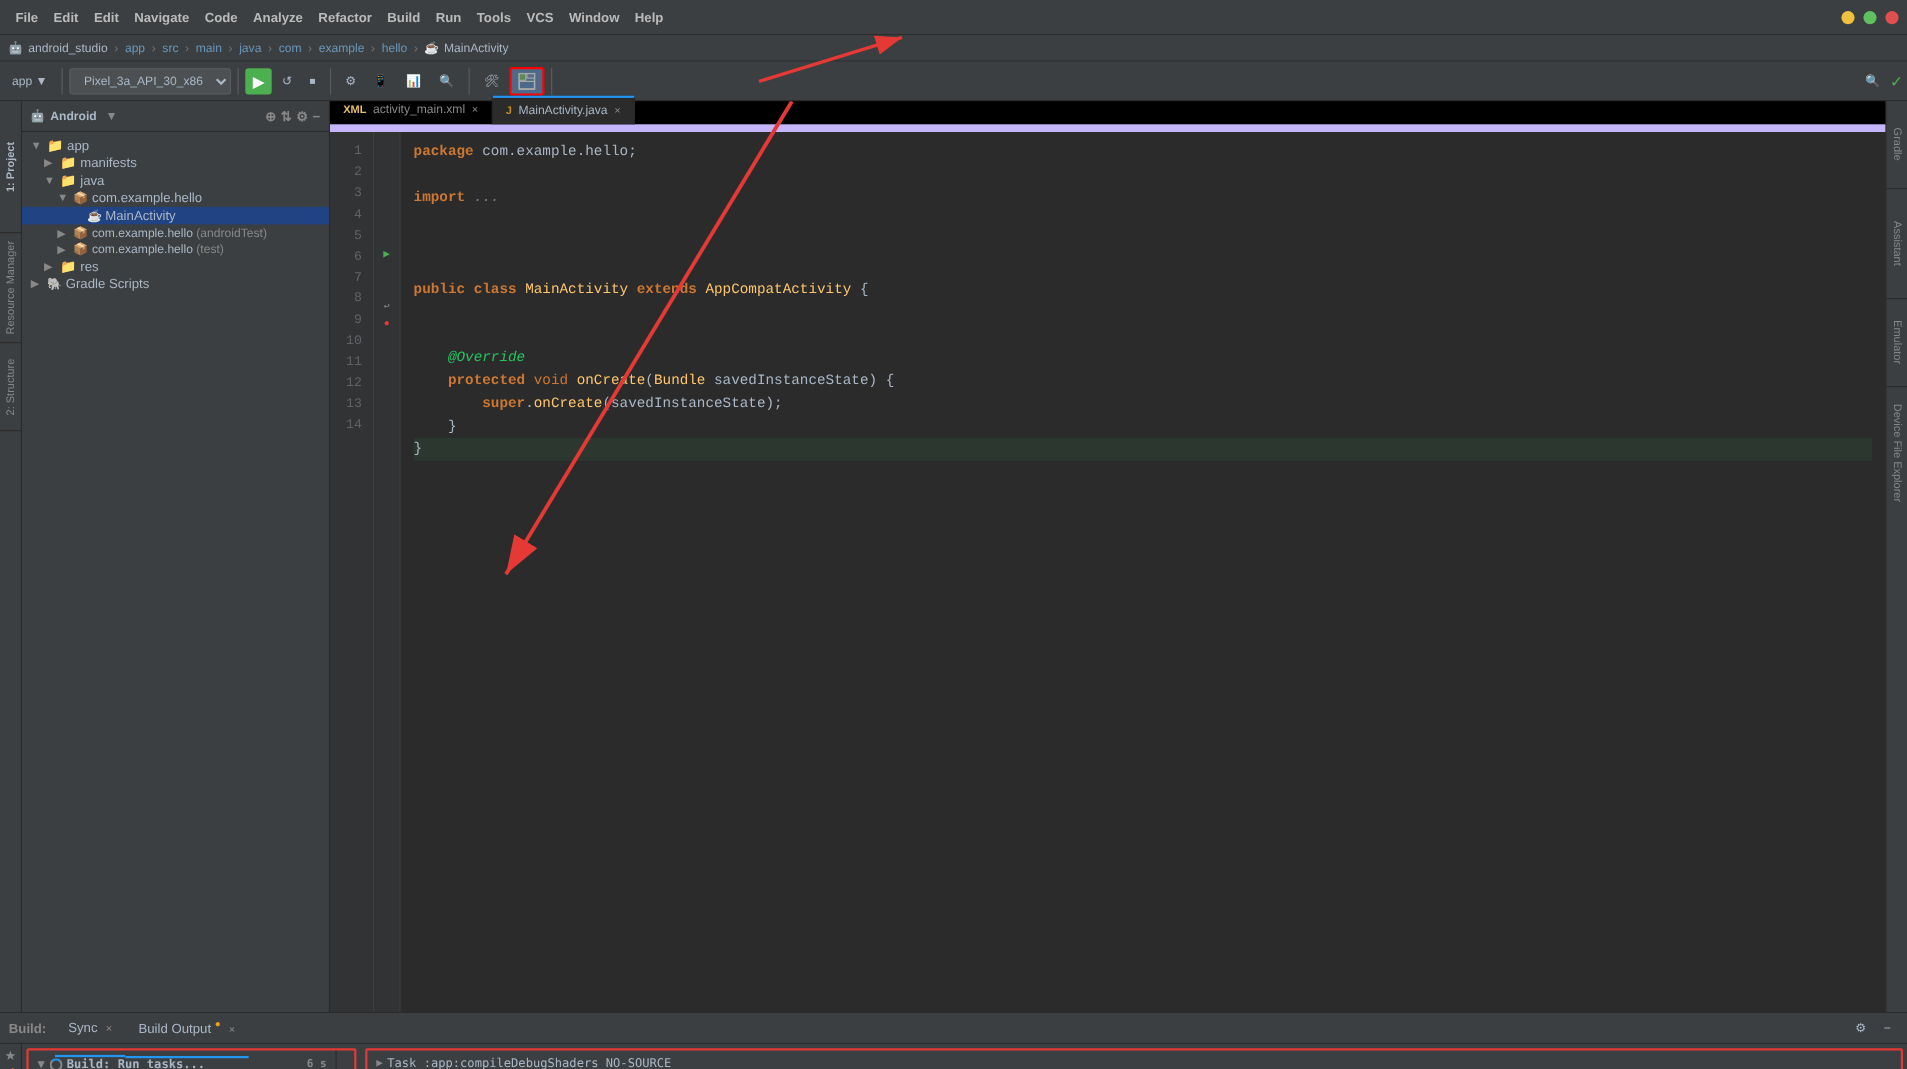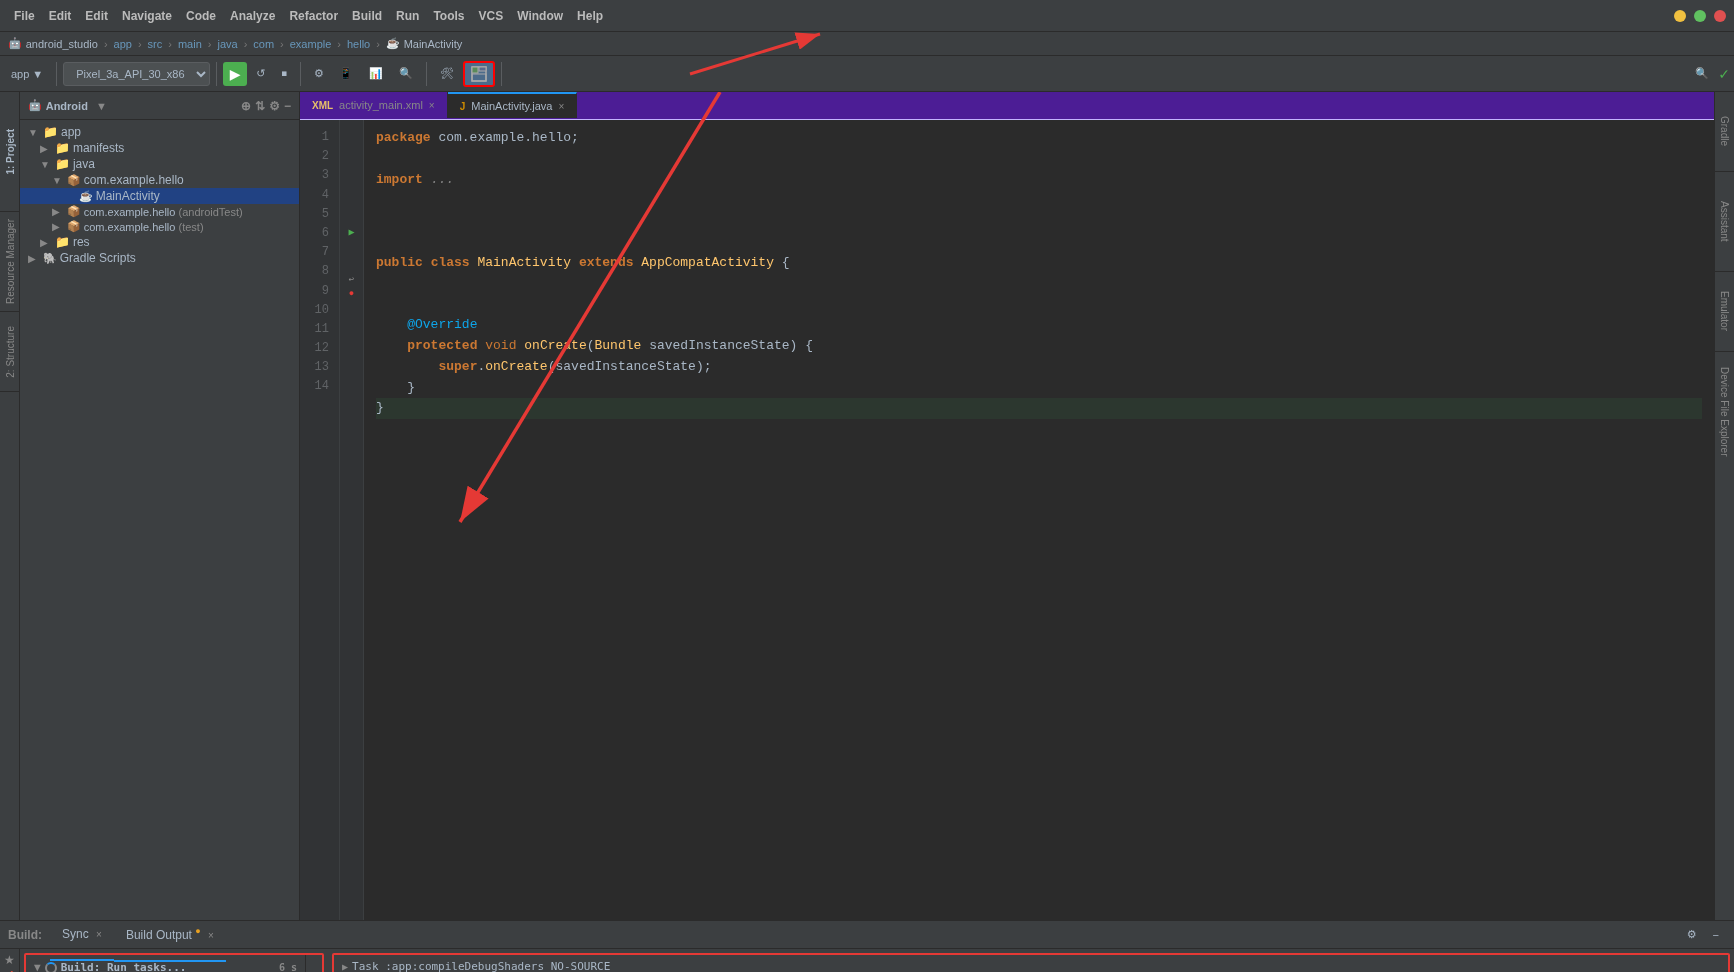--- a/index.html
+++ b/index.html
@@ -38,37 +38,37 @@
     #project-panel-header .header-icons { margin-left: auto; display: flex; gap: 4px; }
     #project-panel-header .hicon { cursor: pointer; color: #888; font-size: 12px; }
     #project-tree { flex: 1; overflow-y: auto; padding: 4px 0; }
     .tree-item { display: flex; align-items: center; padding: 1px 0; cursor: pointer; font-size: 12px; gap: 3px; }
     .tree-item.selected { background: #214283; }
     .tree-arrow { color: #888; font-size: 10px; width: 12px; }
     .folder-icon { color: #7aa6da; }
 
     
     #editor-area { flex: 1; display: flex; flex-direction: column; background: #2b2b2b; position: relative; }
-    #editor-tabs { height: 28px; background: #4c1d95; display: flex; border-bottom: 1px solid #c4b5fd; }
+    #editor-tabs { height: 28px; background: #000000; display: flex; align-items: flex-end; border-bottom: 7px solid #c4b5fd; }
     .editor-tab { padding: 4px 12px; font-size: 11px; cursor: pointer; color: #888; border-right: 1px solid #2b2b2b; height: 26px; display: flex; align-items: center; gap: 6px; }
     .editor-tab.active { background: #2b2b2b; color: #a9b7c6; border-top: 2px solid #2196F3; }
     .editor-tab .tab-close { color: #888; cursor: pointer; font-size: 10px; }
     .xml-icon { color: #e8bf6a; font-size: 10px; font-weight: bold; }
     .java-tab-icon { color: #cc8b00; font-size: 10px; font-weight: bold; }
 
     
     #code-editor { flex: 1; overflow-y: auto; background: #2b2b2b; font-family: 'Consolas', 'Courier New', monospace; font-size: 13px; display: flex; }
     #line-numbers { width: 40px; padding: 8px 0; text-align: right; color: #606366; font-size: 12px; background: #313335; border-right: 1px solid #3c3f41; line-height: 1.6; padding-right: 6px; user-select: none; }
     #line-numbers div { padding: 0 4px; }
     #code-content { flex: 1; padding: 8px 12px; line-height: 1.6; overflow-x: auto; }
     .code-line { display: block; white-space: pre; }
     .kw { color: #cc7832; font-weight: bold; }
     .kw2 { color: #cc7832; }
     .cls { color: #ffc66d; }
-    .ann { color: #0ea5e9; }
+    .ann { color: #22c55e; font-style: italic; }
     .comment { color: #808080; font-style: italic; }
     .method-name { color: #ffc66d; }
     .param-type { color: #ffc66d; }
     .hl-line { background: #32593d44; }
 
     
     #build-panel { height: 260px; background: #3c3f41; border-top: 1px solid #2b2b2b; display: flex; flex-direction: column; }
     .build-tab { padding: 18px 12px; font-size: 12px; cursor: pointer; color: #888; }
     .build-tab.active { color: #a9b7c6; border-bottom: 2px solid #2196F3; }
     .build-tab-close { color: #888; cursor: pointer; font-size: 10px; margin-left: 4px; }

